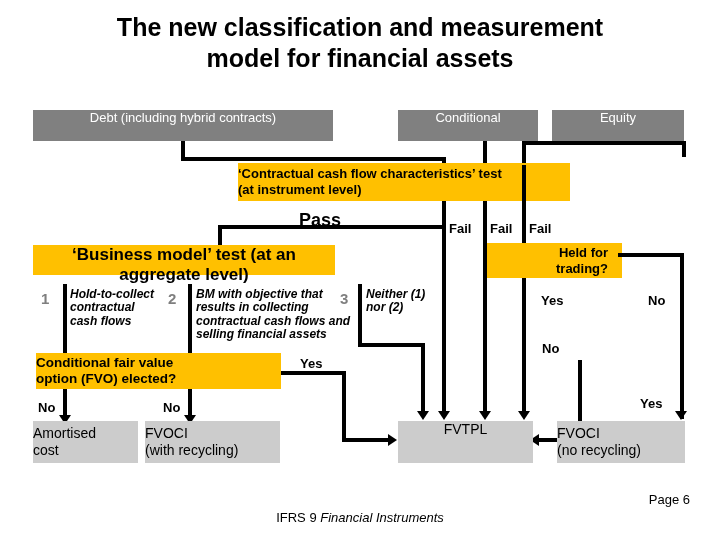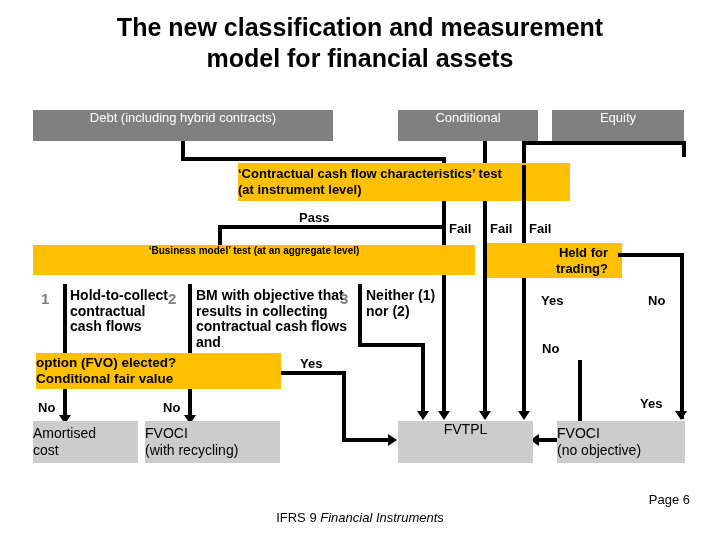--- a/index.html
+++ b/index.html
@@ -28,21 +28,21 @@
   .yellow{
     background:#FFC000;color:#000000;font-weight:bold;
   }
   .lightgray{
     background:#CCCCCC;color:#000000;font-size:14px;font-weight:normal;
     line-height:1.18;
   }
 
   
   .lbl{position:absolute;color:#000;font-weight:bold;}
-  .lbl-small{position:absolute;color:#000;font-size:14px;font-weight:bold;line-height:1.12;}
+  .lbl-small{position:absolute;color:#000;font-size:12px;font-weight:bold;line-height:1.12;font-style:italic;}
   .num{position:absolute;color:#7f7f7f;font-weight:bold;font-size:15px;}
 
   
   .v{position:absolute;background:#000;width:4px;}
   .h{position:absolute;background:#000;height:4px;}
 
   .arrow-down{
     position:absolute;width:0;height:0;
     border-left:6px solid transparent;border-right:6px solid transparent;
     border-top:9px solid #000;
@@ -98,55 +98,56 @@
 
   <div class="v" style="left:682px;top:141px;height:16px;"></div>
   <div class="h" style="left:522px;top:141px;width:164px;"></div>
   <div class="v" style="left:522px;top:141px;height:24px;"></div>
 
   <div class="box yellow" style="left:238px;top:163px;width:332px;height:38px;font-size:13px;flex-direction:column;line-height:1.2;">
     <span>‘Contractual cash flow characteristics’ test</span>
     <span>(at instrument level)</span>
   </div>
 
-  <div class="lbl" style="left:299px;top:210px;font-size:13px;">Pass</div>
+  <div class="lbl" style="left:299px;top:210px;font-size:18px;">Pass</div>
 
   <div class="v" style="left:442px;top:201px;height:28px;"></div>
   <div class="h" style="left:218px;top:225px;width:228px;"></div>
   <div class="v" style="left:218px;top:225px;height:22px;"></div>
 
   <div class="v" style="left:442px;top:225px;height:190px;"></div>
   <div class="lbl" style="left:449px;top:221px;font-size:13px;">Fail</div>
 
   <div class="v" style="left:483px;top:201px;height:214px;"></div>
   <div class="lbl" style="left:490px;top:221px;font-size:13px;">Fail</div>
 
   <div class="v" style="left:522px;top:165px;height:78px;"></div>
   <div class="lbl" style="left:529px;top:221px;font-size:13px;">Fail</div>
 
-  <div class="box yellow" style="left:33px;top:245px;width:442px;height:30px;font-size:10px;">
+  <div class="box yellow" style="left:33px;top:245px;width:302px;height:30px;font-size:17px;">
     <span>‘Business model’ test (at an aggregate level)</span>
   </div>
 
   <div class="v" style="left:63px;top:284px;height:62px;"></div>
   <div class="v" style="left:188px;top:284px;height:62px;"></div>
   <div class="v" style="left:358px;top:284px;height:62px;"></div>
 
   <div class="num" style="left:41px;top:290px;">1</div>
   <div class="lbl-small" style="left:70px;top:288px;width:112px;">
     <div>Hold-to-collect</div>
     <div>contractual</div>
     <div>cash flows</div>
   </div>
 
   <div class="num" style="left:168px;top:290px;">2</div>
   <div class="lbl-small" style="left:196px;top:288px;width:160px;">
     <div>BM with objective that</div>
     <div>results in collecting</div>
     <div>contractual cash flows and</div>
+    <div>selling financial assets</div>
   </div>
 
   <div class="num" style="left:340px;top:290px;">3</div>
   <div class="lbl-small" style="left:366px;top:288px;width:78px;">
     <div>Neither (1)</div>
     <div>nor  (2)</div>
   </div>
 
   <div class="v" style="left:358px;top:284px;height:63px;"></div>
   <div class="h" style="left:358px;top:343px;width:67px;"></div>
@@ -172,22 +173,22 @@
   <div class="lbl" style="left:542px;top:341px;font-size:13px;">No</div>
   <div class="v" style="left:578px;top:360px;height:82px;"></div>
   <div class="h" style="left:539px;top:438px;width:43px;"></div>
   <div class="arrow-left" style="left:530px;top:434px;"></div>
 
   <div class="lbl" style="left:640px;top:396px;font-size:13px;">Yes</div>
   <div class="v" style="left:680px;top:377px;height:38px;"></div>
   <div class="arrow-down" style="left:675px;top:411px;"></div>
 
   <div class="box yellow" style="left:36px;top:353px;width:245px;height:36px;font-size:13.5px;flex-direction:column;line-height:1.2;">
+    <span>Conditional fair value</span>
     <span>option (FVO) elected?</span>
-    <span>Conditional fair value</span>
   </div>
 
   <div class="lbl" style="left:300px;top:356px;font-size:13px;">Yes</div>
   <div class="h" style="left:281px;top:371px;width:65px;"></div>
   <div class="v" style="left:342px;top:371px;height:67px;"></div>
   <div class="h" style="left:342px;top:438px;width:48px;"></div>
   <div class="arrow-right" style="left:388px;top:434px;"></div>
 
   <div class="lbl" style="left:38px;top:400px;font-size:13px;">No</div>
   <div class="v" style="left:63px;top:389px;height:30px;"></div>
@@ -211,21 +212,21 @@
     <span>FVOCI</span>
     <span>(with recycling)</span>
   </div>
 
   <div class="box lightgray" style="left:398px;top:421px;width:135px;height:42px;">
     <span>FVTPL</span>
   </div>
 
   <div class="box lightgray" style="left:557px;top:421px;width:128px;height:42px;flex-direction:column;">
     <span>FVOCI</span>
-    <span>(no objective)</span>
+    <span>(no recycling)</span>
   </div>
 
   <div class="footer-page">Page 6</div>
   <div class="footer-center">
     <span>IFRS 9 </span><span class="ital">Financial Instruments</span>
   </div>
 
 </div>
 
 </body></html>

